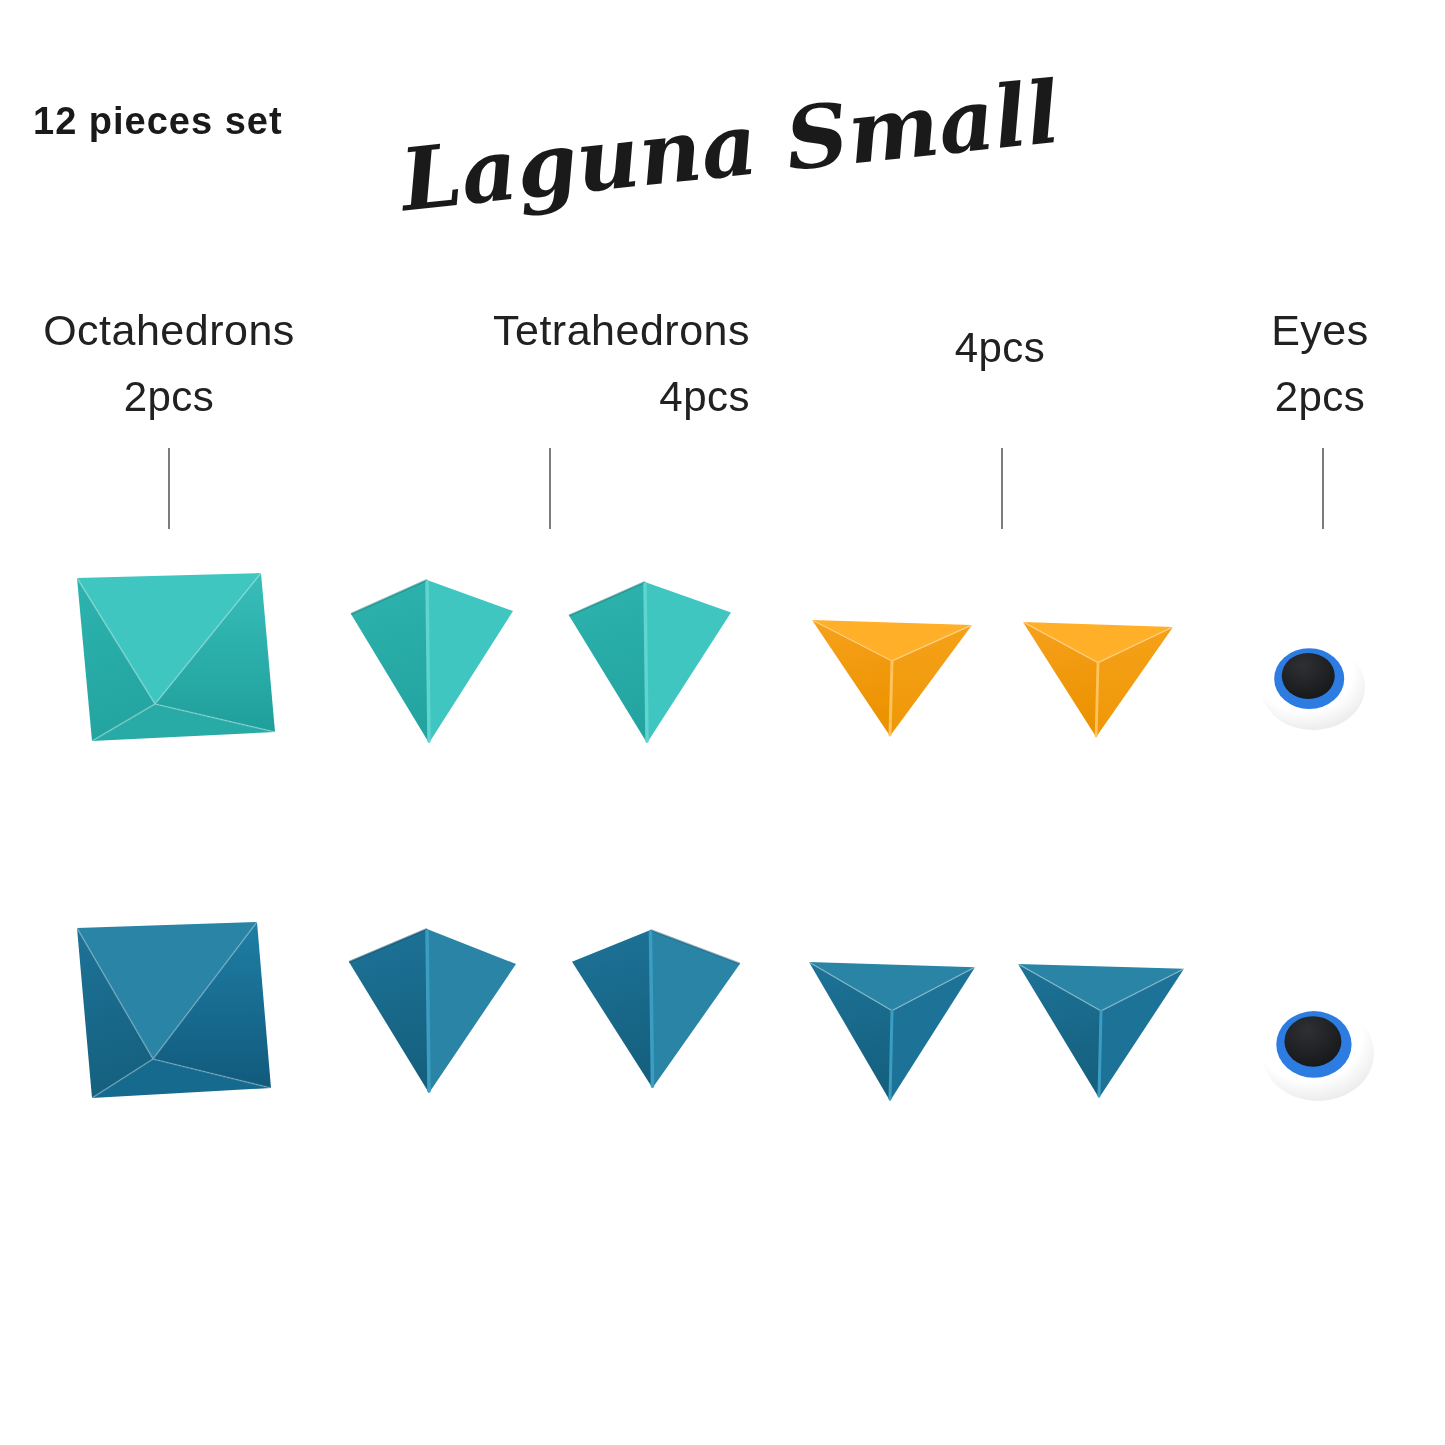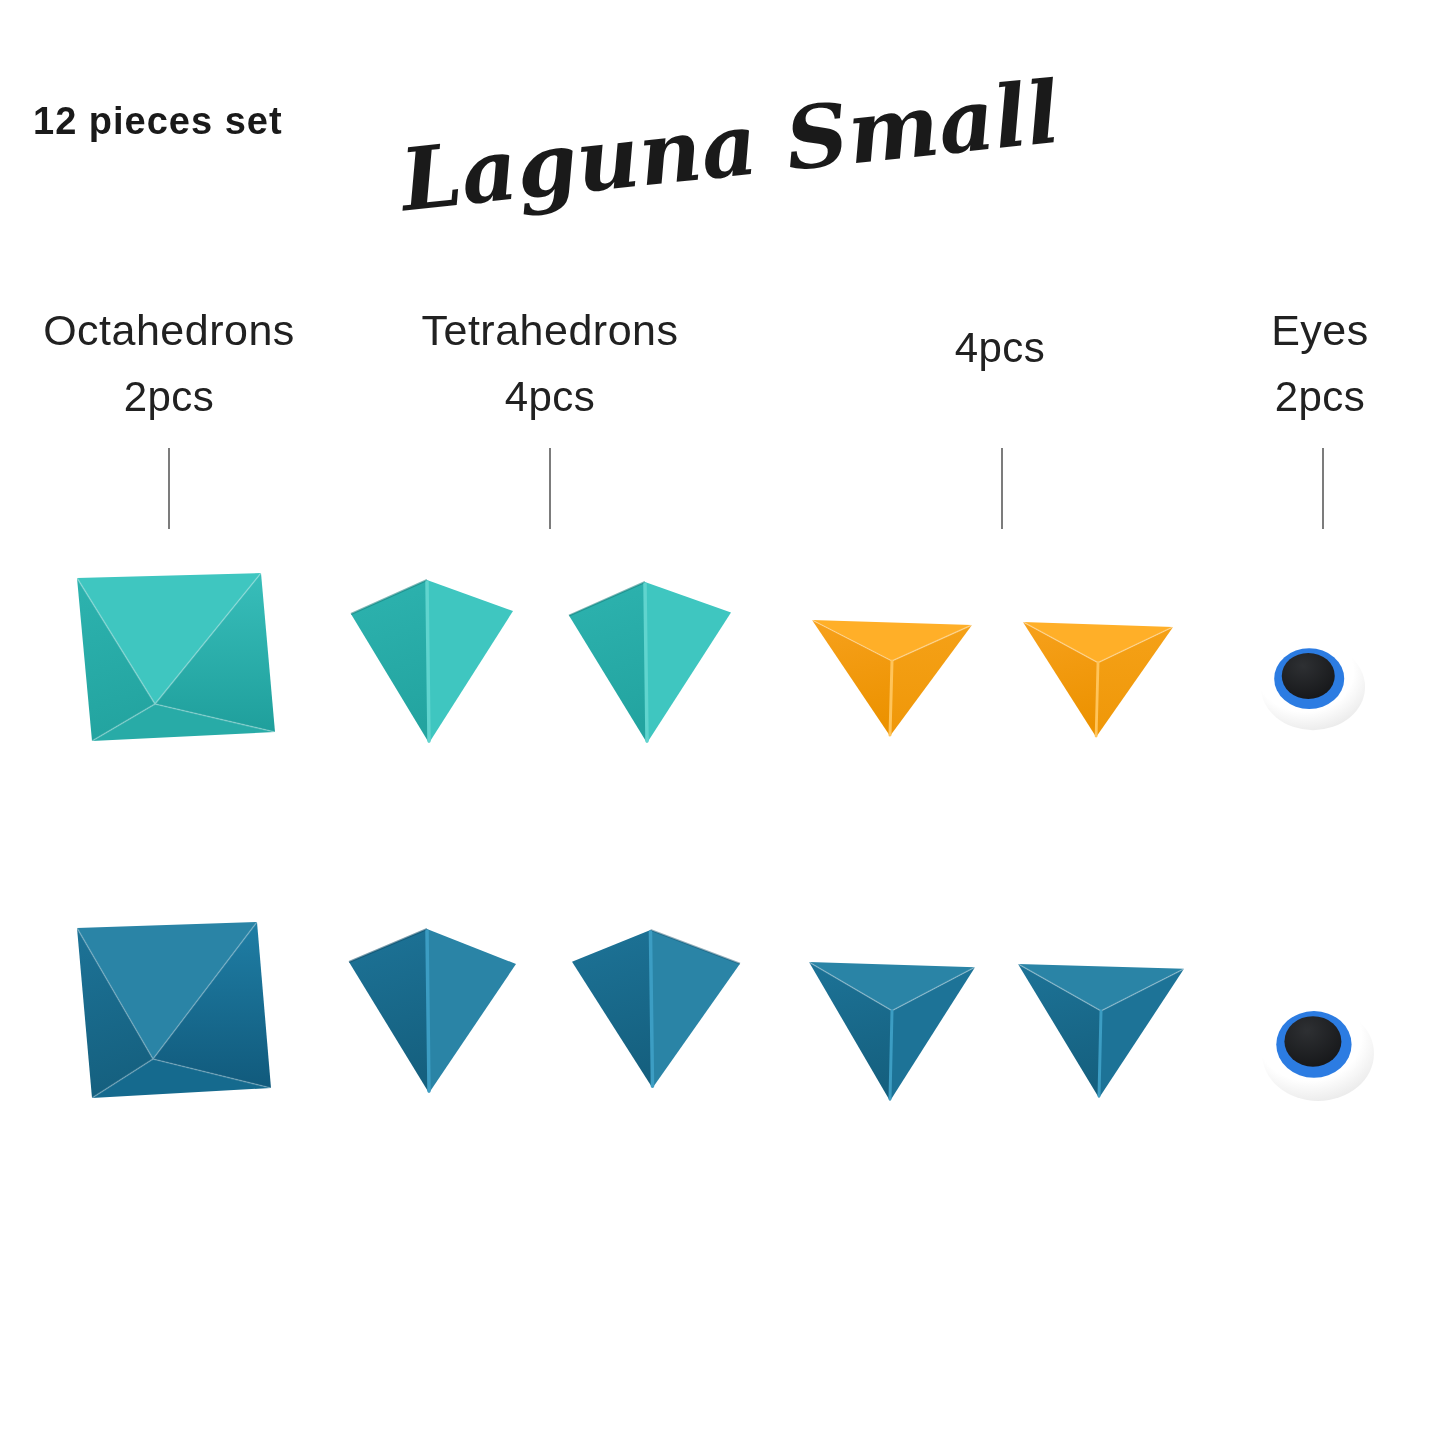--- a/index.html
+++ b/index.html
@@ -68,21 +68,21 @@
     </defs>
   </svg>
 
   <div class="pieces-count" style="color: rgb(26, 26, 26);">12 pieces set</div>
   <div class="title" style="color: rgb(26, 26, 26);">Laguna Small</div>
 
   <div class="col-header" style="left:-31px;">
     <span class="col-name">Octahedrons</span>
     <span class="col-count">2pcs</span>
   </div>
-  <div class="col-header" style="left:350px;">
+  <div class="col-header" style="left:350px;text-align:right;">
     <span class="col-name">Tetrahedrons</span>
     <span class="col-count">4pcs</span>
   </div>
   <div class="col-header" style="left:800px;">
     <span class="col-count">4pcs</span>
   </div>
   <div class="col-header" style="left:1120px;">
     <span class="col-name">Eyes</span>
     <span class="col-count">2pcs</span>
   </div>

